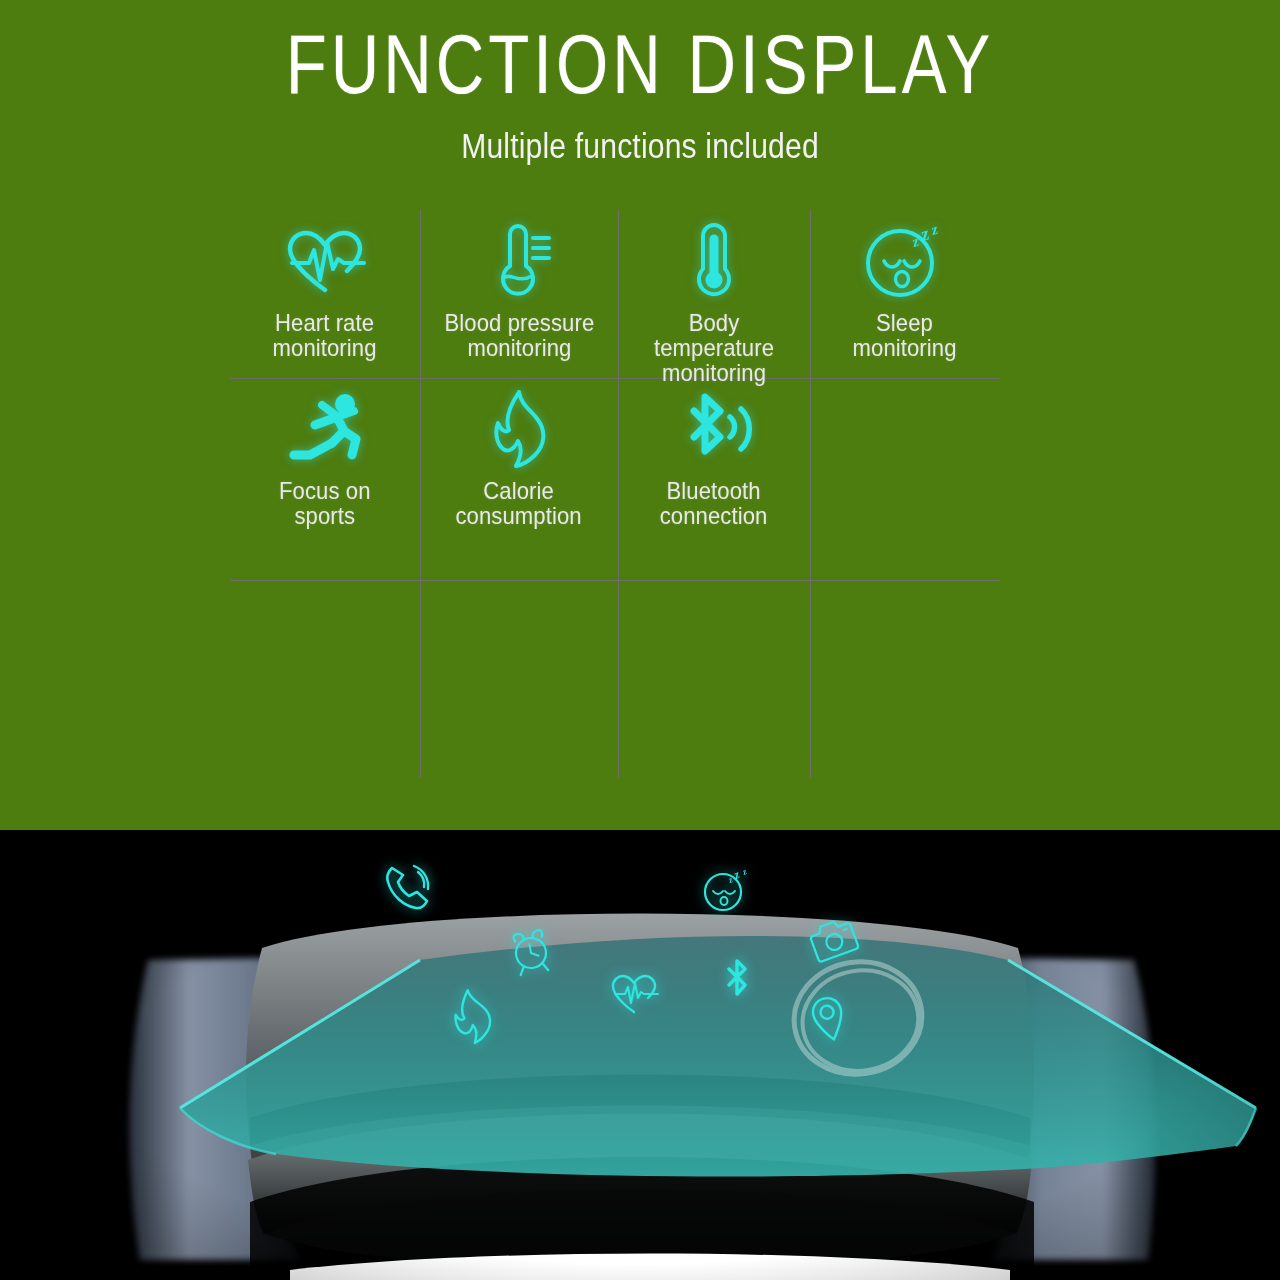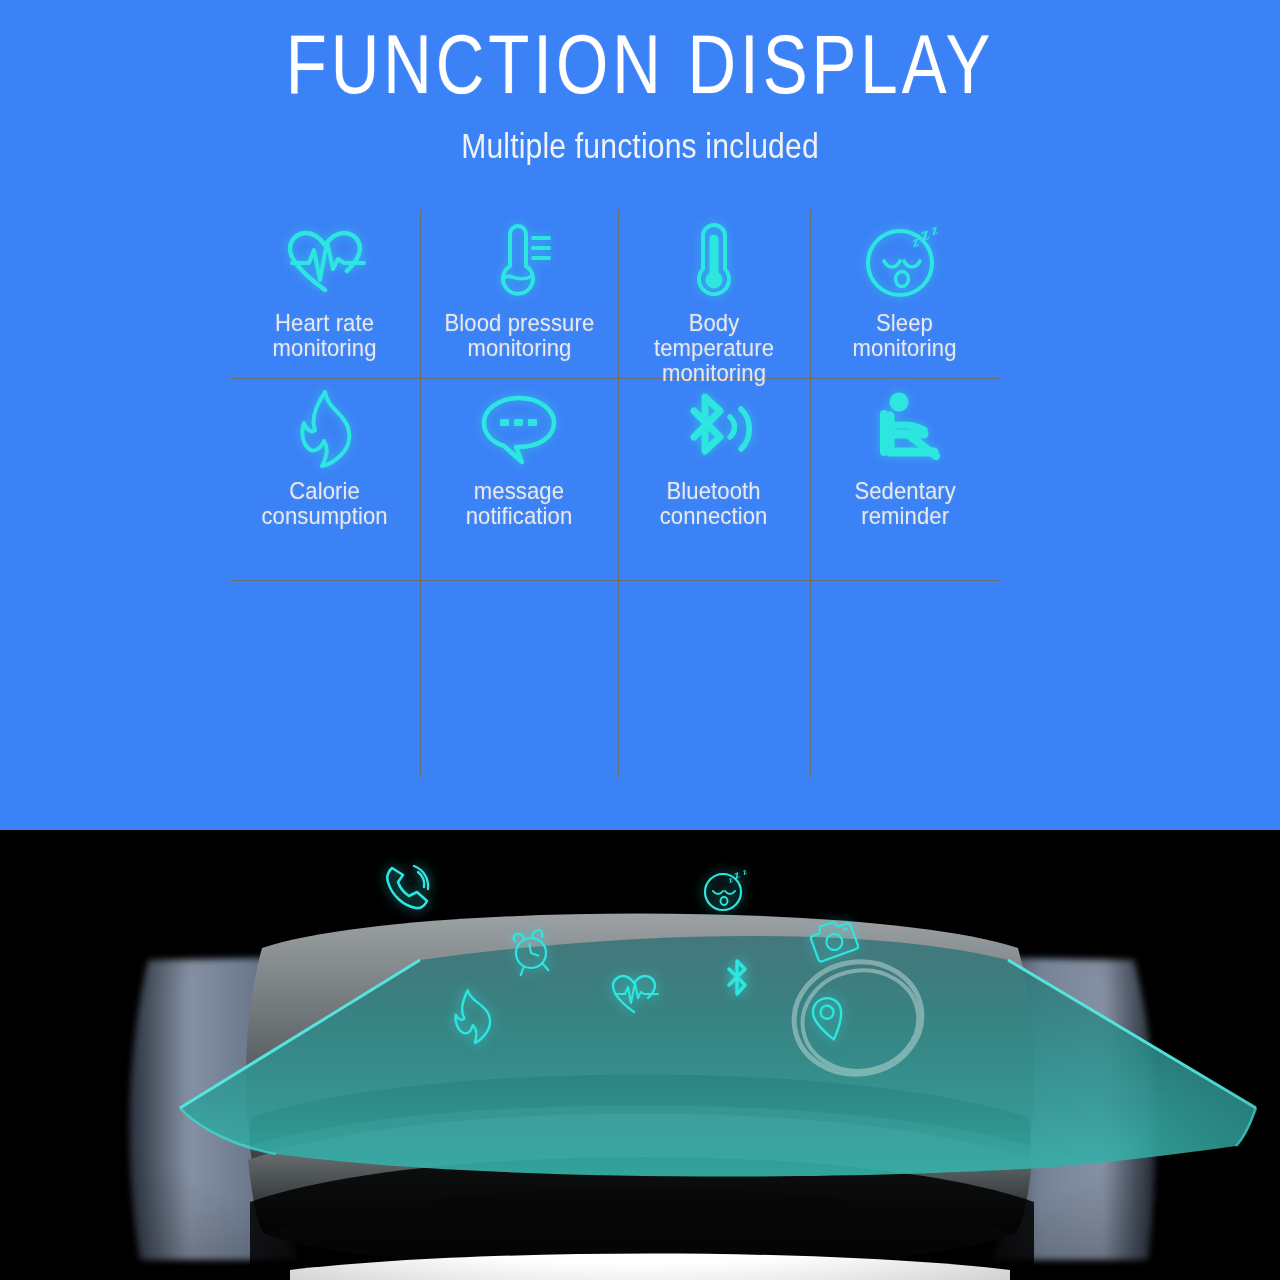--- a/index.html
+++ b/index.html
@@ -12,21 +12,21 @@
     height: 1280px;
     overflow: hidden;
     font-family: "Liberation Sans", sans-serif;
     color: #ffffff;
     position: relative;
   }
 
   #page {
     position: absolute;
     inset: 0;
-    background: #3b82f6;
+    background: #4d7c0f;
     overflow: hidden;
   }
 
   
   .header {
     position: absolute;
     top: 0; left: 0; right: 0;
     text-align: center;
     padding-top: 22px;
   }
@@ -191,75 +191,63 @@
             <text x="52" y="26" font-family="Liberation Serif, serif" font-style="italic" font-weight="bold" font-size="15" fill="#2de6e0" transform="rotate(-16 52 26)">z</text>
             <text x="61" y="20" font-family="Liberation Serif, serif" font-style="italic" font-weight="bold" font-size="19" fill="#2de6e0" transform="rotate(-16 61 20)">z</text>
             <text x="71" y="14" font-family="Liberation Serif, serif" font-style="italic" font-weight="bold" font-size="15" fill="#2de6e0" transform="rotate(-16 71 14)">z</text>
           </svg>
         </div>
         <div class="lbl">Sleep
 monitoring</div>
       </div>
 
 
+      <div class="cell">
+        <div class="ico">
+          <svg width="86" height="76" viewBox="0 0 86 76">
+            <circle cx="63" cy="13" r="10" fill="#2de6e0"></circle>
+            <path d="M55 26 L33 34" stroke="#2de6e0" stroke-width="9" stroke-linecap="round"></path>
+            <path d="M55 26 L62 40 L50 52" stroke="#2de6e0" stroke-width="9" stroke-linecap="round" stroke-linejoin="round" fill="none"></path>
+            <path d="M62 40 L74 48 L70 64" stroke="#2de6e0" stroke-width="9" stroke-linecap="round" stroke-linejoin="round" fill="none"></path>
+            <path d="M50 52 L28 64 L12 64" stroke="#2de6e0" stroke-width="9" stroke-linecap="round" stroke-linejoin="round" fill="none"></path>
+            <path d="M55 26 L72 20" stroke="#2de6e0" stroke-width="8" stroke-linecap="round"></path>
+            <path d="M40 14 L56 26" stroke="#2de6e0" stroke-width="8" stroke-linecap="round"></path>
+          </svg>
+        </div>
+        <div class="lbl">Focus on
+sports</div>
+      </div>
 
       <div class="cell">
         <div class="ico">
           <svg width="72" height="84" viewBox="0 0 72 84">
             <path d="M36 5 C38 18 48 23 55 33 C63 44 62 58 52 68 C45 75 39 78 33 79
                      C38 70 40 62 35 54 C31 63 24 66 19 61 C13 55 12 44 15 36
                      C18 44 23 46 26 43 C22 33 26 20 36 5 Z" fill="none" stroke="#2de6e0" stroke-width="4" stroke-linejoin="round"></path>
           </svg>
         </div>
         <div class="lbl">Calorie
 consumption</div>
       </div>
 
 
-      <div class="cell">
-        <div class="ico">
-          <svg width="82" height="74" viewBox="0 0 82 74">
-            <path d="M41 6 C62 6 76 18 76 31 C76 44 62 55 41 55 L38 55 L44 70 L26 54
-                     C13 50 6 41 6 31 C6 18 20 6 41 6 Z" fill="none" stroke="#2de6e0" stroke-width="4.5" stroke-linejoin="round"></path>
-            <rect x="22" y="27" width="9" height="7" rx="1.2" fill="#2de6e0"></rect>
-            <rect x="36" y="27" width="9" height="7" rx="1.2" fill="#2de6e0"></rect>
-            <rect x="50" y="27" width="9" height="7" rx="1.2" fill="#2de6e0"></rect>
-          </svg>
-        </div>
-        <div class="lbl">message
-notification</div>
-      </div>
 
 
       <div class="cell">
         <div class="ico">
           <svg width="84" height="80" viewBox="0 0 84 80">
             <path d="M22 22 L48 48 L33 62 L33 8 L48 22 L22 48" fill="none" stroke="#2de6e0" stroke-width="7" stroke-linecap="round" stroke-linejoin="round"></path>
             <path d="M58 28 C64 33 64 43 58 48" fill="none" stroke="#2de6e0" stroke-width="5.5" stroke-linecap="round"></path>
             <path d="M69 20 C80 30 80 50 69 60" fill="none" stroke="#2de6e0" stroke-width="5.5" stroke-linecap="round"></path>
           </svg>
         </div>
         <div class="lbl">Bluetooth
 connection</div>
       </div>
 
-      <div class="cell">
-        <div class="ico">
-          <svg width="82" height="78" viewBox="0 0 82 78">
-            <circle cx="35" cy="12" r="9.5" fill="#2de6e0"></circle>
-            <path d="M20 24 L20 62" stroke="#2de6e0" stroke-width="8" stroke-linecap="round"></path>
-            <path d="M26 26 L26 44 L60 44" stroke="#2de6e0" stroke-width="9" stroke-linecap="round" stroke-linejoin="round" fill="none"></path>
-            <path d="M28 36 C40 34 52 36 60 40" stroke="#2de6e0" stroke-width="7" stroke-linecap="round" fill="none"></path>
-            <path d="M26 48 L26 62 L70 62" stroke="#2de6e0" stroke-width="9" stroke-linecap="round" stroke-linejoin="round" fill="none"></path>
-            <path d="M46 46 L72 66" stroke="#2de6e0" stroke-width="8" stroke-linecap="round"></path>
-          </svg>
-        </div>
-        <div class="lbl">Sedentary
-reminder</div>
-      </div>
 
     </div>
   </div>
 
   <div class="device">
     <svg width="1280" height="450" viewBox="0 0 1280 450">
       <defs>
         <linearGradient id="strapL" x1="0" y1="0" x2="1" y2="0">
           <stop offset="0%" stop-color="#2b3340"></stop>
           <stop offset="35%" stop-color="#8d99ad"></stop>

